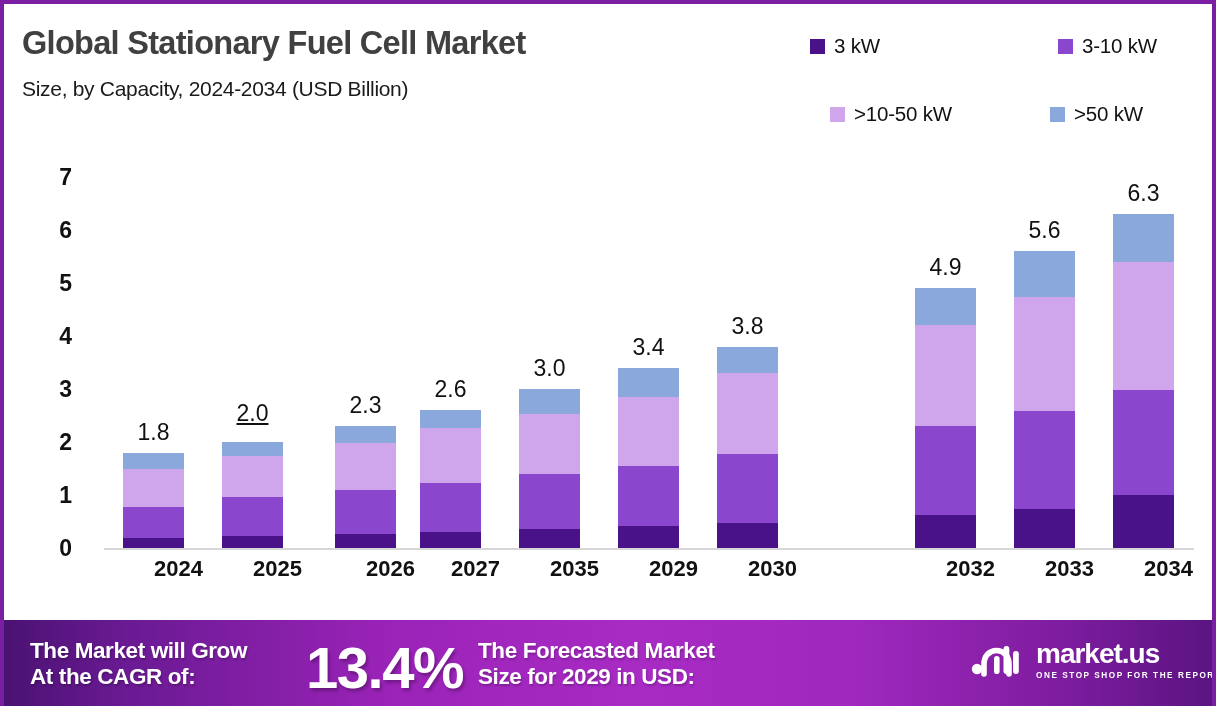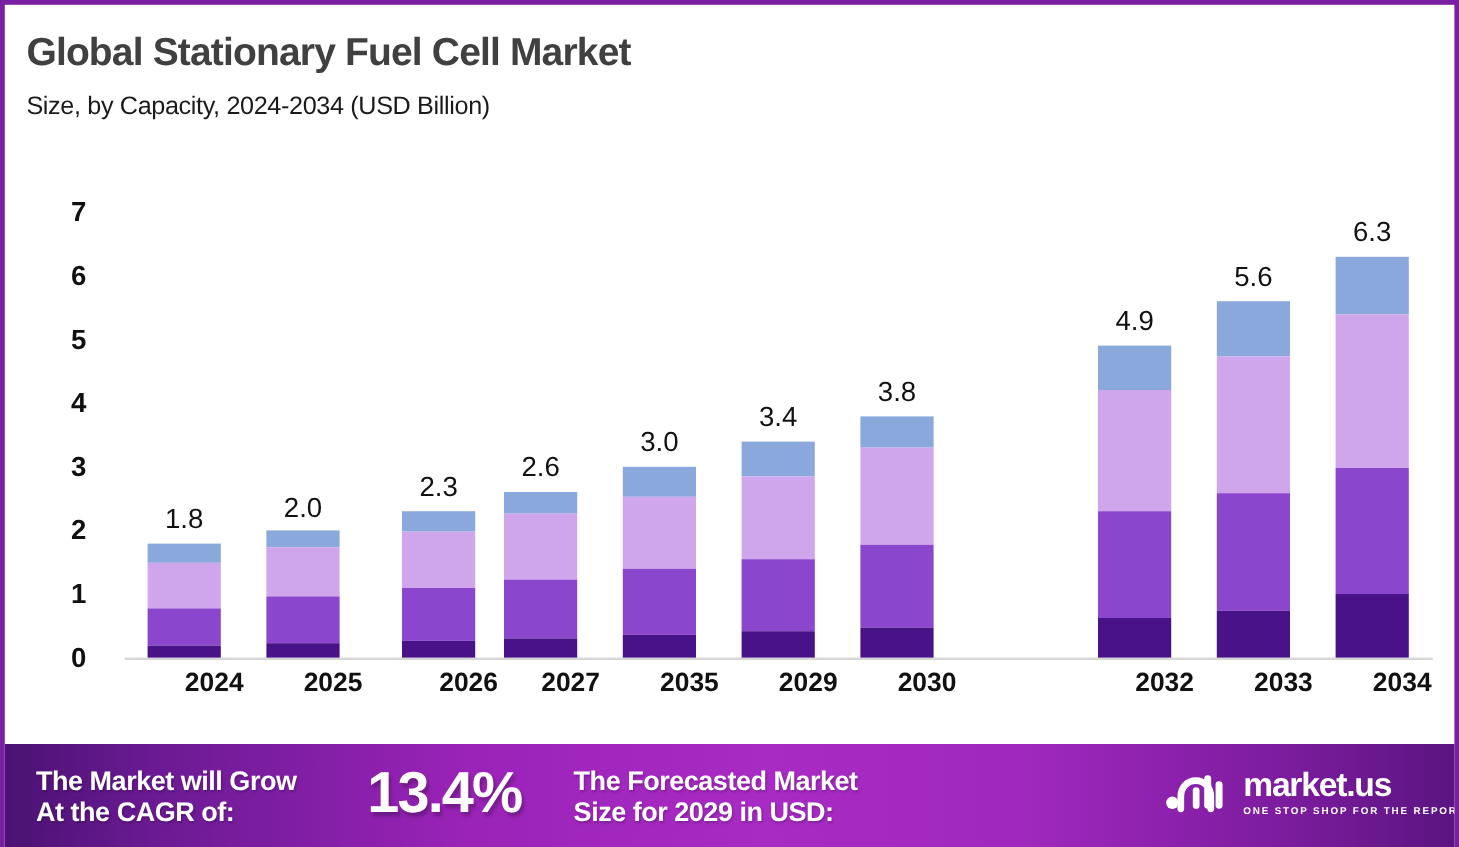--- a/index.html
+++ b/index.html
@@ -94,21 +94,21 @@
   }
   .foot-text {
     color: #ffffff; font-weight: 800; line-height: 1.16;
     text-shadow: 1px 2px 2px rgba(0,0,0,0.22);
     white-space: nowrap;
   }
   #foot-cagr-text { position: absolute; left: 26px; top: 18px; font-size: 22.5px; letter-spacing: -0.4px; }
   #foot-cagr-text span { display: block; }
   #foot-cagr-value {
     position: absolute; left: 302px; top: 14px;
-    font-size: 48px; font-weight: 800; color: #ffffff;
+    font-size: 58px; font-weight: 800; color: #ffffff;
     text-shadow: 2px 3px 3px rgba(0,0,0,0.25); letter-spacing: -1.5px;
   }
   #foot-size-text { position: absolute; left: 474px; top: 18px; font-size: 22.5px; letter-spacing: -0.4px; }
   #foot-size-text span { display: block; }
   #foot-size-value {
     position: absolute; left: 808px; top: 14px;
     font-size: 48px; font-weight: 800; color: #ffffff;
     text-shadow: 2px 3px 3px rgba(0,0,0,0.25); letter-spacing: -1.5px;
   }
   #logo {
@@ -128,20 +128,38 @@
 </style>
 </head>
 <body>
 
 <div id="page">
 
   <div id="header">
     <div id="title">Global Stationary Fuel Cell Market</div>
     <div id="subtitle">Size, by Capacity, 2024-2034 (USD Billion)</div>
 
+    <div id="legend">
+      <div class="legend-item li0">
+        <span class="legend-swatch" style="background: rgb(74, 18, 136);"></span>
+        <span class="legend-label">3 kW</span>
+      </div>
+      <div class="legend-item li1">
+        <span class="legend-swatch" style="background: rgb(139, 70, 206);"></span>
+        <span class="legend-label">3-10 kW</span>
+      </div>
+      <div class="legend-item li2">
+        <span class="legend-swatch" style="background: rgb(207, 166, 236);"></span>
+        <span class="legend-label">&gt;10-50 kW</span>
+      </div>
+      <div class="legend-item li3">
+        <span class="legend-swatch" style="background: rgb(138, 168, 220);"></span>
+        <span class="legend-label">&gt;50 kW</span>
+      </div>
+    </div>
   </div>
 
   <div id="plot">
     <div id="yaxis">
         <div class="ytick" style="top: 404px;">0</div>
         <div class="ytick" style="top: 351px;">1</div>
         <div class="ytick" style="top: 298px;">2</div>
         <div class="ytick" style="top: 245px;">3</div>
         <div class="ytick" style="top: 192px;">4</div>
         <div class="ytick" style="top: 139px;">5</div>
@@ -160,21 +178,21 @@
           <div class="bar-total" style="top: 274.6px;">1.8</div>
           <div class="xlabel">2024</div>
         </div>
         <div class="bar-group" style="left: 99px;">
           <div class="bar" style="height: 106px;">
             <div class="seg" style="background: rgb(74, 18, 136); height: 11.66px;"></div>
             <div class="seg" style="background: rgb(139, 70, 206); height: 39.22px;"></div>
             <div class="seg" style="background: rgb(207, 166, 236); height: 41.34px;"></div>
             <div class="seg" style="background: rgb(138, 168, 220); height: 13.78px;"></div>
           </div>
-          <div class="bar-total" style="top: 266px;">2.0</div>
+          <div class="bar-total" style="top: 256px; text-decoration: underline;">2.0</div>
           <div class="xlabel">2025</div>
         </div>
         <div class="bar-group" style="left: 212px;">
           <div class="bar" style="height: 121.9px;">
             <div class="seg" style="background: rgb(74, 18, 136); height: 13.78px;"></div>
             <div class="seg" style="background: rgb(139, 70, 206); height: 43.99px;"></div>
             <div class="seg" style="background: rgb(207, 166, 236); height: 47.17px;"></div>
             <div class="seg" style="background: rgb(138, 168, 220); height: 16.96px;"></div>
           </div>
           <div class="bar-total" style="top: 248.1px;">2.3</div>

